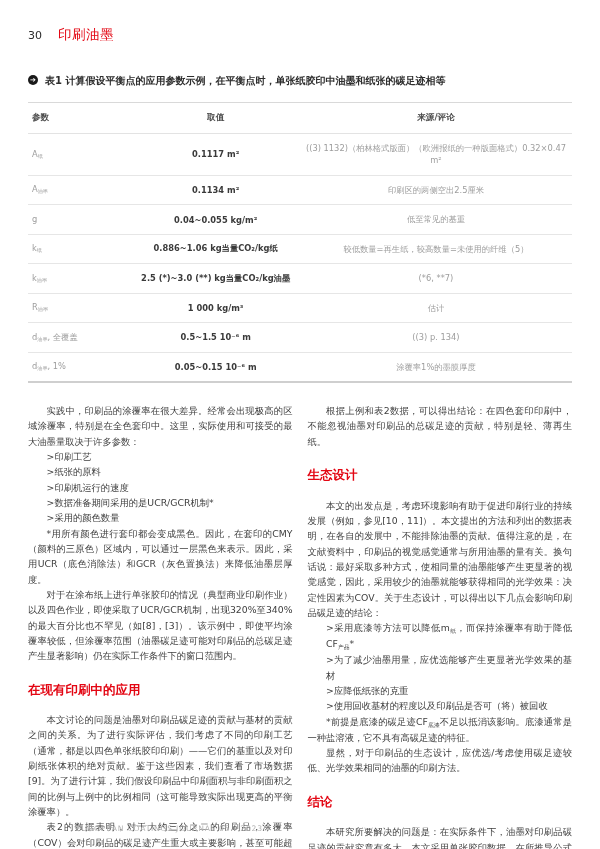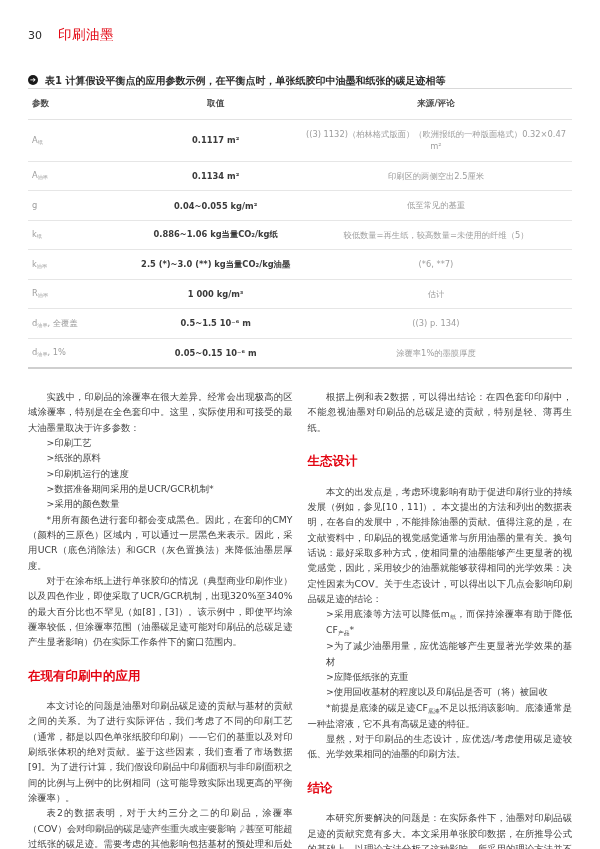--- a/index.html
+++ b/index.html
@@ -22,21 +22,21 @@
   .table-caption-row { display:flex; align-items:flex-start; gap:7px; margin-top:30px; }
   .arrow-icon {
     width:10px; height:10px; min-width:10px; border-radius:50%;
     background:#1a1a1a; color:#ffffff;
     display:inline-flex; align-items:center; justify-content:center;
     font-size:7px; line-height:1; margin-top:1px;
   }
   .table-caption { font-size:10px; font-weight:bold; color:#2e2e2e; line-height:1.4; }
 
   
-  table.params { width:100%; border-collapse:collapse; font-size:8.3px; }
+  table.params { width:100%; border-collapse:collapse; margin-top:14px; font-size:8.3px; }
   table.params th {
     border-top:1px solid #d9d9d9; border-bottom:1px solid #e3e3e3;
     padding:9px 4px; font-weight:bold; color:#4c4c4c; font-size:8.6px;
   }
   table.params th:first-child { text-align:left; }
   table.params td { border-bottom:1px solid #e6e6e6; padding:8px 4px; vertical-align:middle; }
   table.params tr:last-child td { border-bottom:2px solid #cfcfcf; }
   col.c-param { width:19%; } col.c-value { width:31%; } col.c-source { width:50%; }
   td.param-cell { text-align:left;  color:#9d9d9d; }
   td.value-cell { text-align:center; color:#3a3a3a; font-weight:600; }

